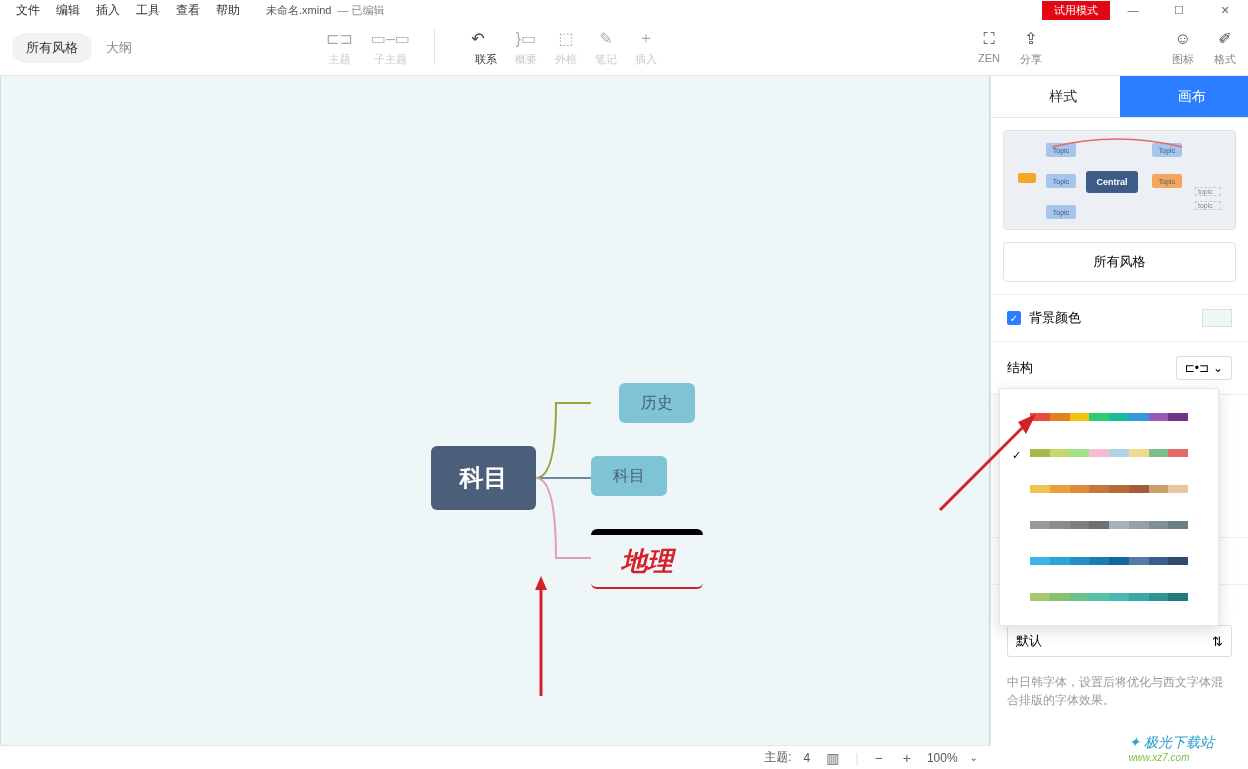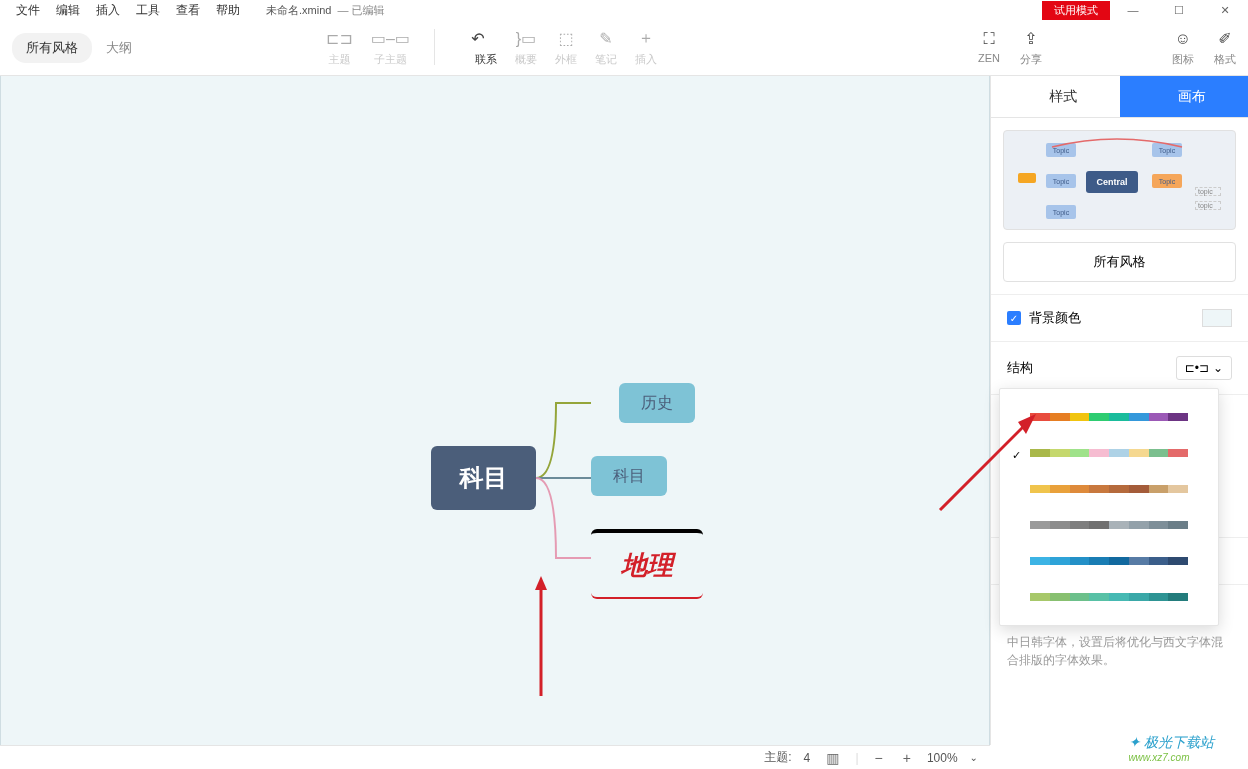--- a/index.html
+++ b/index.html
@@ -28,21 +28,21 @@
 .right-tools { margin-left: auto; display: flex; gap: 20px; }
 
 .main { display: flex; height: calc(769px - 76px - 24px); }
 .canvas { flex: 1; background: #eef6f8; position: relative; border-left: 1px solid #cfdde2; border-right: 1px solid #cfdde2; }
 
 .node { position: absolute; display: flex; align-items: center; justify-content: center; border-radius: 6px; font-size: 16px; }
 .central { left: 430px; top: 370px; width: 105px; height: 64px; background: #4b5e7a; color: #fff; font-size: 24px; font-weight: 600; }
 .child { width: 76px; height: 40px; background: #7ec3d6; color: #4b5e7a; }
 .child1 { left: 590px; top: 307px; margin-left: 28px; }
 .child2 { left: 590px; top: 380px; }
-.child3 { left: 590px; top: 453px; width: 112px; height: 70px; background: transparent; font-size: 26px; font-weight: bold; font-style: italic; color: #d32029; border-top: 4px solid #000000; border-bottom: 2px solid #d32029; }
+.child3 { left: 590px; top: 453px; width: 112px; height: 60px; background: transparent; font-size: 26px; font-weight: bold; font-style: italic; color: #d32029; border-top: 6px solid #000000; border-bottom: 2px solid #d32029; }
 
 .conn { position: absolute; pointer-events: none; }
 
 .arrow-red { position: absolute; pointer-events: none; }
 
 .sidebar { width: 258px; border-left: 1px solid #e5e5e5; background: #fff; display: flex; flex-direction: column; overflow: hidden; }
 .side-tabs { display: flex; height: 42px; border-bottom: 1px solid #e5e5e5; }
 .side-tab { flex: 1; display: flex; align-items: center; justify-content: center; font-size: 14px; color: #333; cursor: pointer; padding-left: 16px; }
 .side-tab.active { background: #2b7eff; color: #fff; }
 .style-preview { margin: 12px 12px 0; border: 1px solid #e1e1e1; border-radius: 4px; padding: 15px; background: #ecf0f5; height: 100px; position: relative; }
@@ -216,20 +216,24 @@
 
     <div class="panel-section">
       <div class="row" style="justify-content:flex-start">
         <span class="checkbox empty"></span>
         <span>主题层叠</span>
       </div>
     </div>
 
     <div class="panel-section">
       <div style="font-weight:500">中日韩字体</div>
+      <div class="select-full">
+        <span>默认</span>
+        <span>⇅</span>
+      </div>
       <div class="panel-desc">中日韩字体，设置后将优化与西文字体混合排版的字体效果。</div>
     </div>
   </div>
 </div>
 
 <svg class="arrow-red" style="left:930px; top:400px; z-index:101;" width="120" height="120">
   <line x1="10" y1="110" x2="100" y2="20" stroke="#d32029" stroke-width="3"></line>
   <polygon points="106,14 88,22 96,34" fill="#d32029"></polygon>
 </svg>
 

